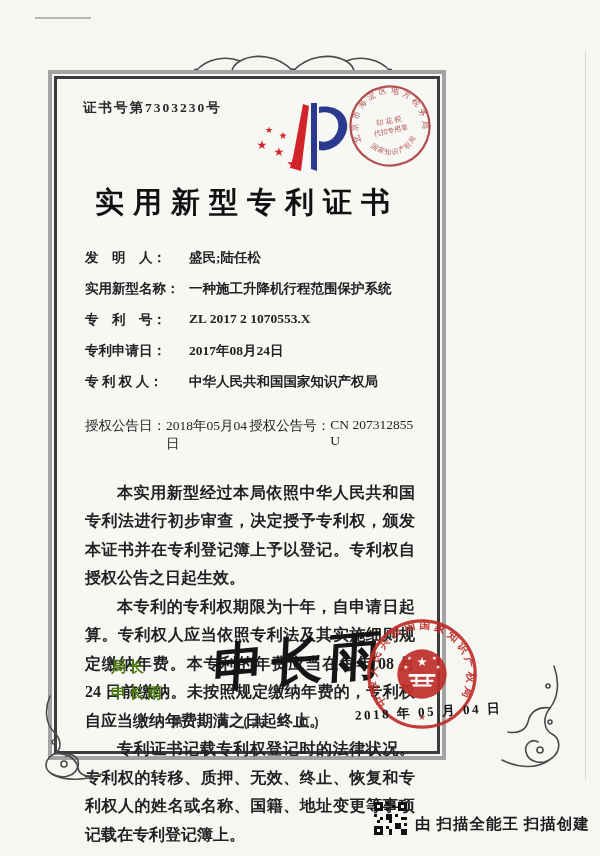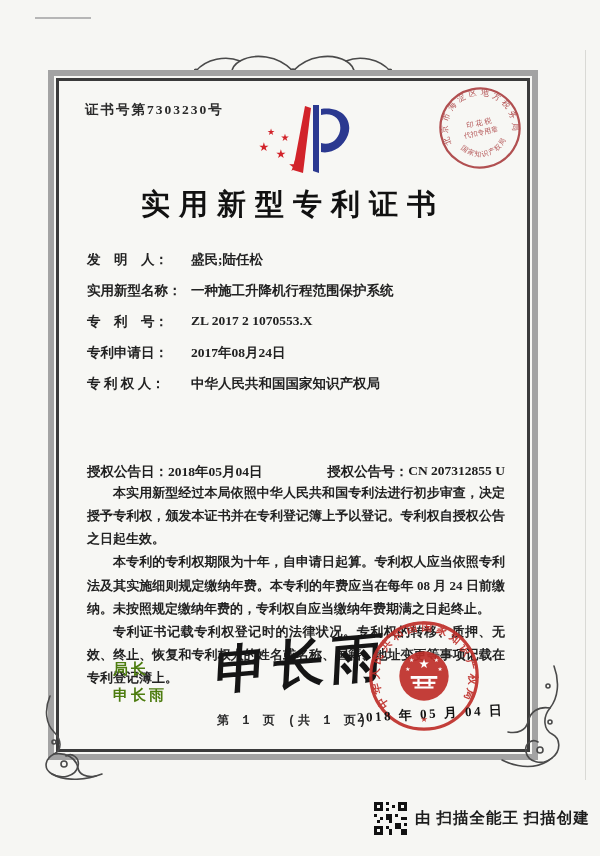--- a/index.html
+++ b/index.html
@@ -6,60 +6,60 @@
   .page{
     position:relative;width:600px;height:856px;overflow:hidden;
     background:#f6f6f3;
     font-family:"Liberation Serif","DejaVu Serif",serif;
     color:#1e1e1e;
   }
   .scan-line{position:absolute;left:35px;top:17px;width:56px;height:2px;background:#9b9b9b;opacity:.7;}
   .paper-edge{position:absolute;left:585px;top:50px;width:1px;height:730px;background:#d9d9d5;}
 
   
-  .frame{position:absolute;left:48px;top:70px;width:490px;height:690px;border:6px solid #a3a3a3;padding:2px;box-sizing:border-box;background:#f7f7f4;}
+  .frame{position:absolute;left:48px;top:70px;width:398px;height:690px;border:4px solid #a3a3a3;padding:2px;box-sizing:border-box;background:#f7f7f4;}
   .frame-inner{position:relative;width:100%;height:100%;border:3px solid #3b3b3b;box-sizing:border-box;}
 
   .cert-no{position:absolute;left:26px;top:20px;font-size:13.5px;letter-spacing:2px;font-weight:bold;color:#2a2a2a;}
 
   .logo{position:absolute;left:190px;top:20px;width:102px;height:78px;}
 
   .tax-seal{position:absolute;right:4px;top:4px;width:86px;height:86px;opacity:.88;transform:rotate(-12deg);}
 
   .title{position:absolute;left:0;top:104px;width:100%;text-align:center;
     font-size:29px;font-weight:900;letter-spacing:9px;color:#111;}
 
   .fields{position:absolute;left:28px;right:22px;top:170px;font-size:13.5px;}
   .row{display:flex;margin-bottom:13px;}
   .row .lbl{flex:none;width:104px;white-space:pre;font-weight:bold;color:#222;}
   .row .val{flex:1;font-weight:bold;color:#222;}
   .grant-row{display:flex;justify-content:space-between;margin-top:2px;}
-  .grant-row .pair{display:flex;font-weight:bold;margin-top:44px;}
+  .grant-row .pair{display:flex;font-weight:normal;}
   .grant-row .pair .lbl{white-space:pre;}
 
-  .paragraphs{position:absolute;left:28px;right:22px;top:400px;font-size:13px;line-height:1.78;text-align:justify;color:#222;}
+  .paragraphs{position:absolute;left:28px;right:22px;top:400px;font-size:16px;line-height:1.78;text-align:justify;color:#222;}
   .paragraphs p{margin:0;text-indent:2em;font-weight:bold;}
 
   .officials{position:absolute;left:54px;top:576px;font-size:15px;line-height:1.7;letter-spacing:3px;font-weight:bold;color:#4d7c0f;}
 
   .signature{position:absolute;left:138px;top:548px;width:210px;text-align:center;
     font-size:52px;font-weight:bold;color:#151515;
     transform:rotate(-5deg) skewX(-8deg);letter-spacing:6px;}
 
   .cnipa-seal{position:absolute;left:308px;top:538px;width:114px;height:114px;opacity:.92;}
   .seal-date{position:absolute;left:298px;top:624px;font-size:13px;font-weight:bold;letter-spacing:2.5px;color:#111;transform:rotate(-3deg);white-space:nowrap;}
 
   .page-footer{position:absolute;left:0;bottom:20px;width:100%;text-align:center;font-size:12px;letter-spacing:3px;font-weight:bold;color:#2a2a2a;font-family:Liberation Mono, monospace;}
 
   .ornament{position:absolute;pointer-events:none;}
   .orn-top{left:182px;top:49px;width:222px;height:44px;}
   .orn-bl{left:42px;top:694px;width:84px;height:86px;}
   .orn-br{left:478px;top:664px;width:84px;height:116px;}
 
-  .scan-footer{position:absolute;left:374px;top:802px;display:flex;align-items:center;}
+  .scan-footer{position:absolute;left:374px;top:802px;display:flex;align-items:flex-end;}
   .qr{width:33px;height:33px;flex:none;}
   .scan-text{margin-left:8px;font-size:15.5px;font-weight:bold;color:#1c1c1c;letter-spacing:1px;white-space:nowrap;}
 </style>
 </head>
 <body>
 
 <div class="page">
 
   <div class="scan-line"></div>
   <div class="paper-edge"></div>

